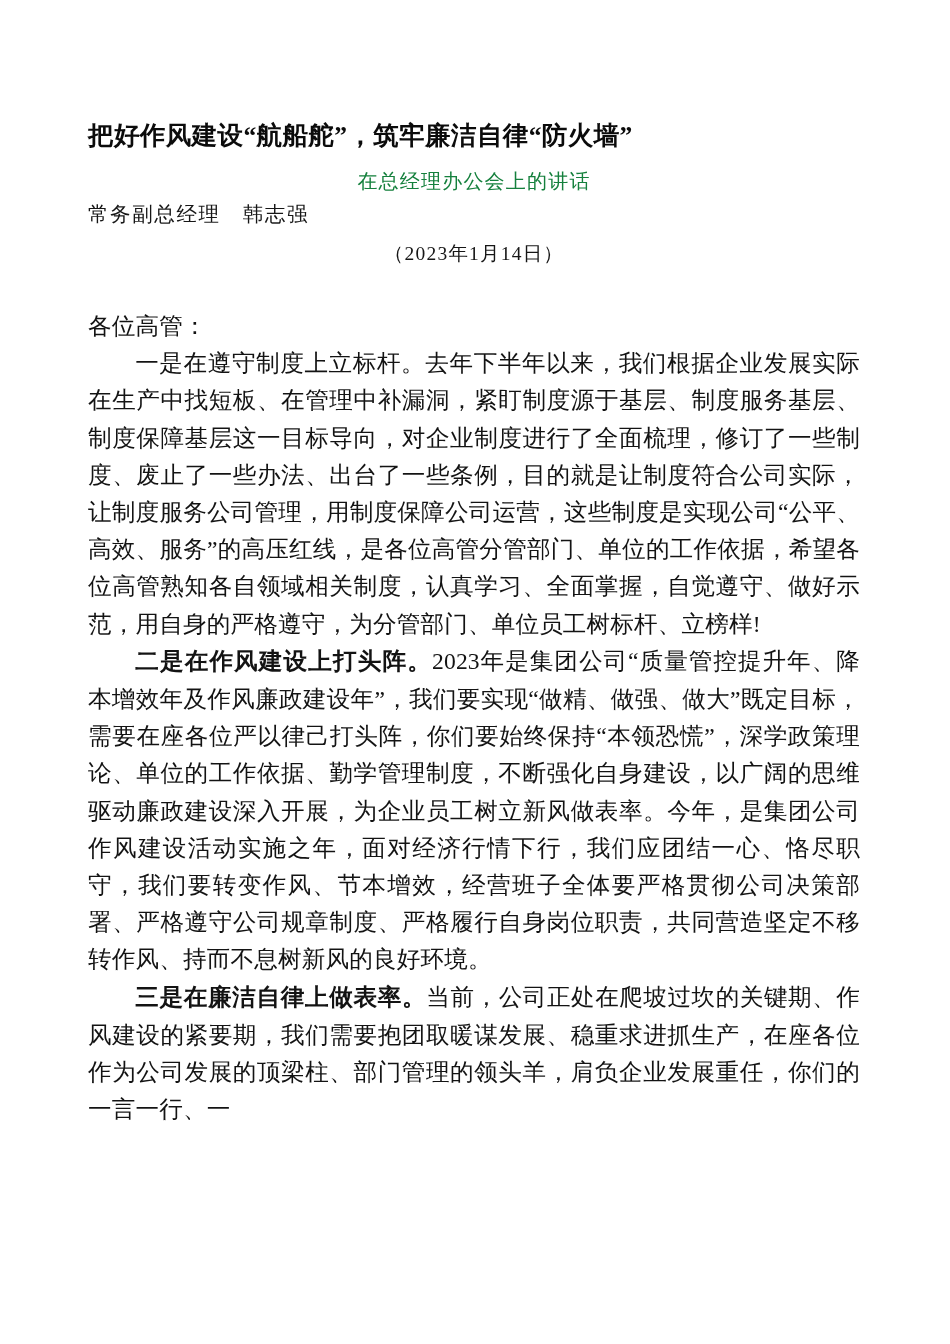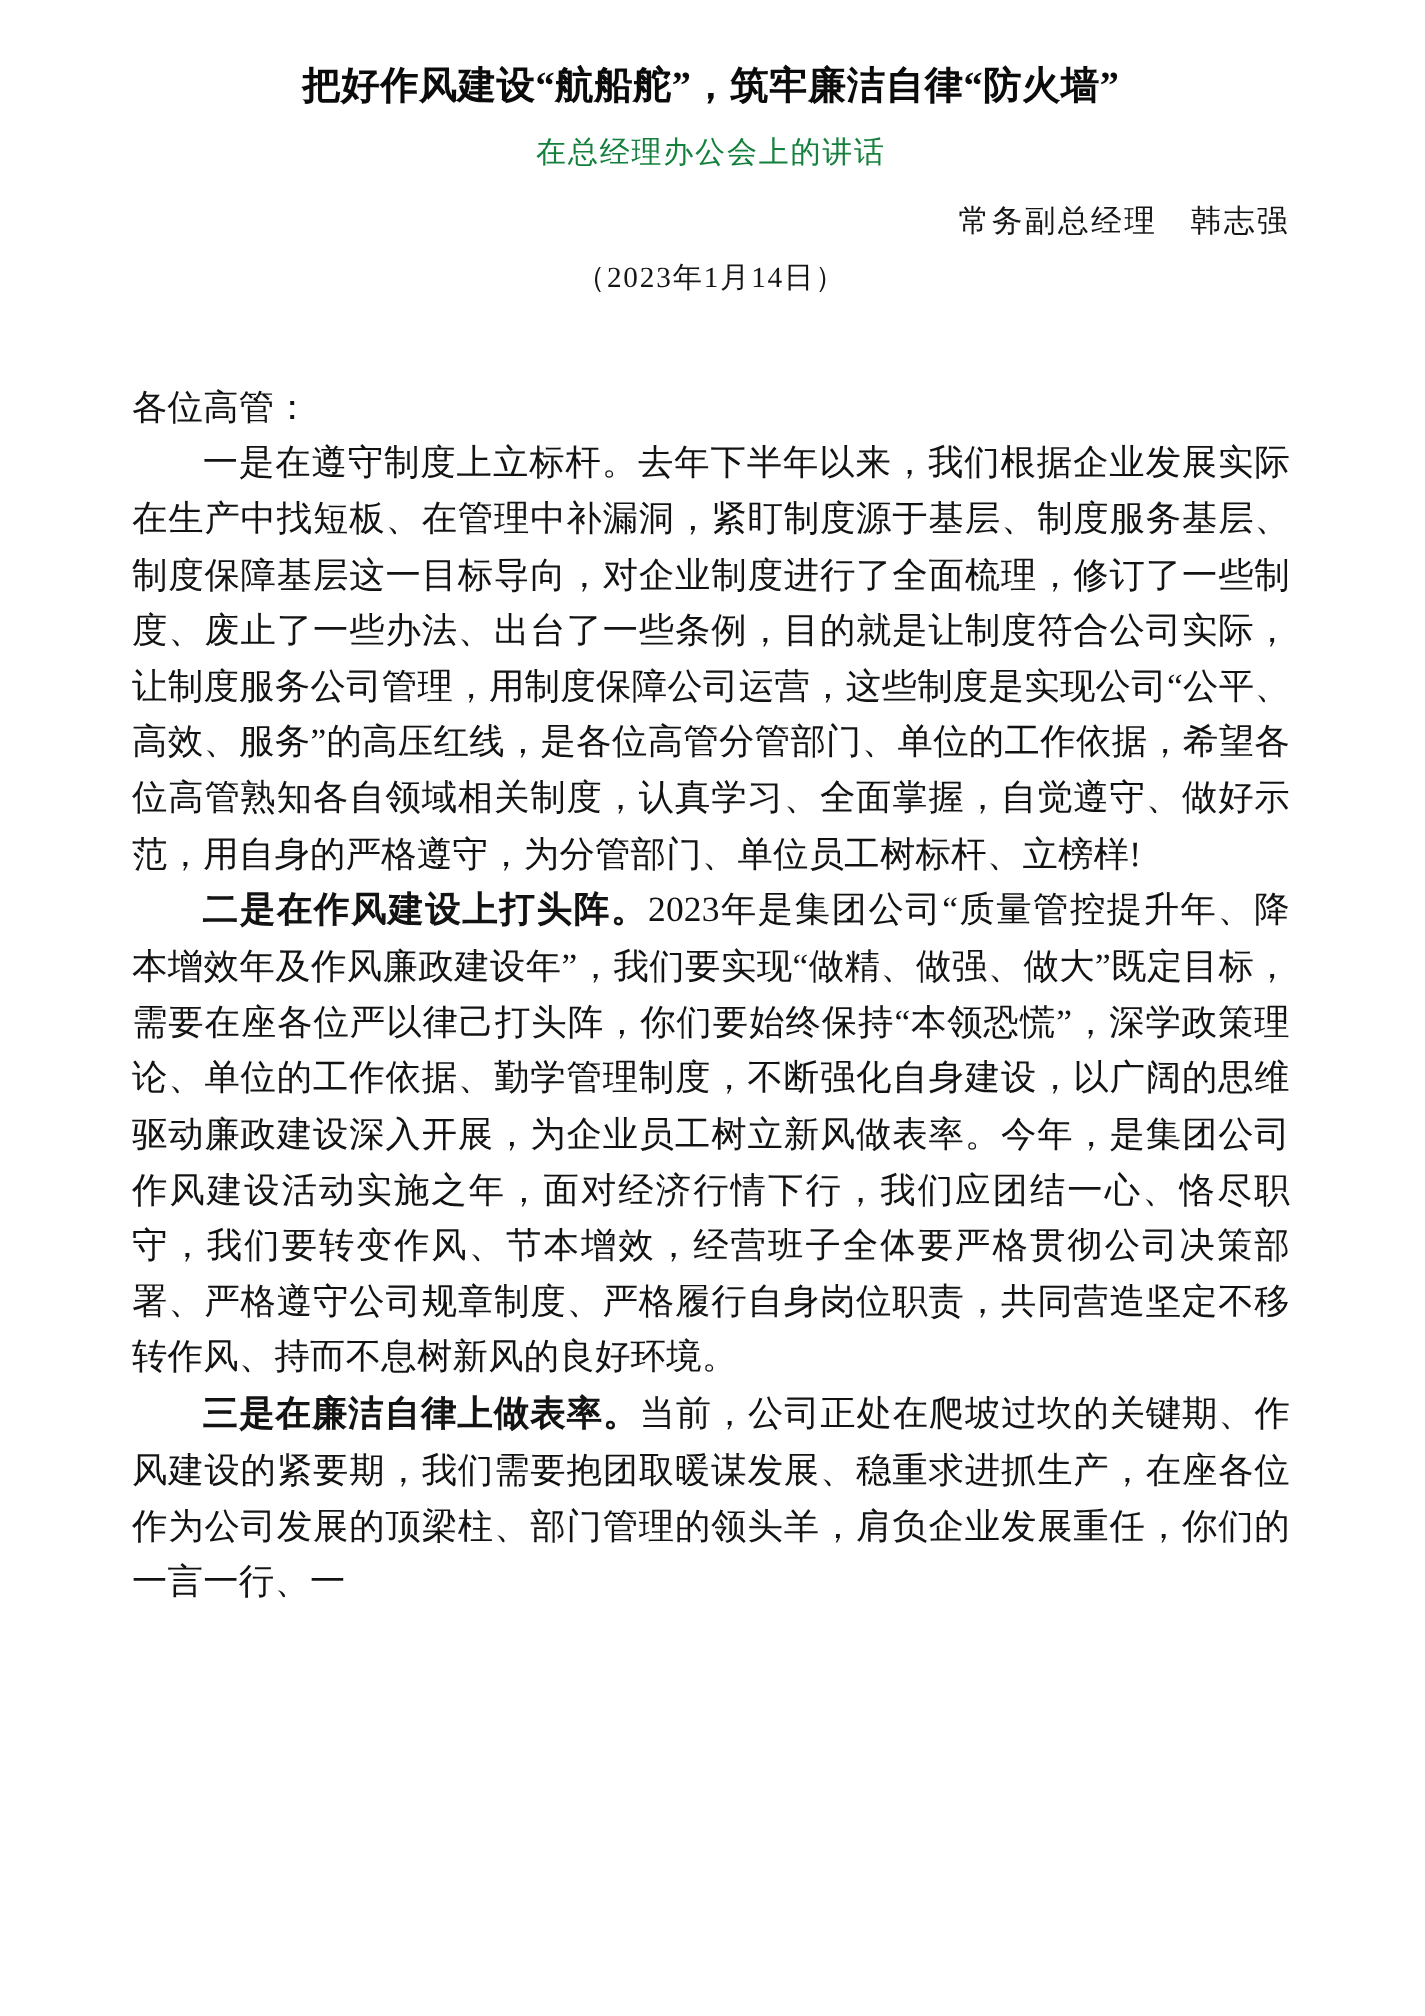--- a/index.html
+++ b/index.html
@@ -24,60 +24,60 @@
     top: 0;
     width: 772px;
   }
 
   
   .title-main {
     font-family: "Liberation Serif", "DejaVu Serif", serif;
     font-weight: bold;
     font-size: 25.5px;
     line-height: 34px;
-    text-align: center;
+    text-align: left;
     color: #0b0b0b;
-    margin-top: 40px;
+    margin-top: 119px;
     letter-spacing: 0.4px;
     white-space: nowrap;
   }
 
   .title-sub {
     font-family: "Liberation Serif", "DejaVu Serif", serif;
     font-size: 20px;
     line-height: 33px;
     text-align: center;
     color: #15803d;
     letter-spacing: 1.2px;
     margin-top: 12px;
   }
 
   .title-speaker {
-    font-family: Liberation Sans, sans-serif;
+    font-family: Liberation Mono, monospace;
     font-size: 20.5px;
     line-height: 33px;
-    text-align: right;
+    text-align: left;
     color: #161616;
     letter-spacing: 1.6px;
-    margin-top: 12px;
+    margin-top: 1px;
   }
 
   .title-date {
     font-family: "Liberation Serif", "DejaVu Serif", serif;
     font-size: 19.5px;
     line-height: 33px;
     text-align: center;
     color: #161616;
     letter-spacing: 1.2px;
     margin-top: 5px;
   }
 
   
   .body-block {
-    margin-top: 52px;
+    margin-top: 38px;
   }
 
   .para {
     font-family: "Liberation Serif", "DejaVu Serif", serif;
     font-size: 23.6px;
     line-height: 37.2px;
     color: #131313;
     text-align: justify;
     text-justify: inter-ideograph;
     margin: 0;

